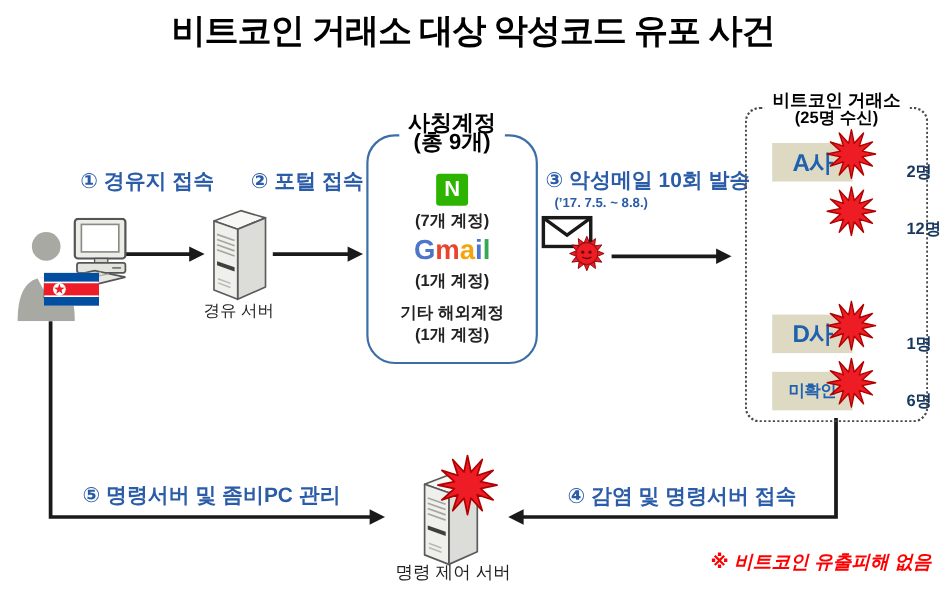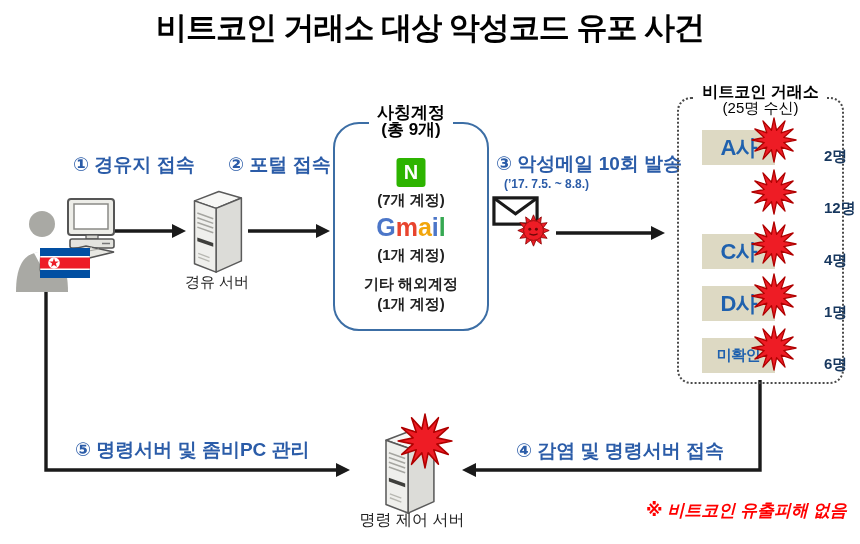--- a/index.html
+++ b/index.html
@@ -18,36 +18,36 @@
   .step-label{font-size:19px;font-weight:700;color:var(--accent-blue);}
   .step3-sub{font-size:12px;font-weight:700;color:var(--accent-blue);margin-left:8px;margin-top:0;}
 
   .node-label{font-size:15px;color:#222;text-align:center;}
 
   
   .accounts-box{left:333px;top:122px;width:152px;height:205px;
     border:2.5px solid var(--box-border-blue);border-radius:26px;}
   .box-title{position:absolute;left:50%;transform:translateX(-50%);
     background:#fff;text-align:center;padding:0 8px;white-space:nowrap;}
-  .accounts-box .box-title{top:-20px;font-size:17px;font-weight:800;color:#000;line-height:17px;}
+  .accounts-box .box-title{top:-20px;font-size:20px;font-weight:800;color:#000;line-height:17px;}
   .naver-logo{position:absolute;left:50%;transform:translateX(-50%);top:34px;width:29px;height:29px;
     background:var(--naver-green);border-radius:3px;display:flex;align-items:center;justify-content:center;
     color:#fff;font-size:20px;font-weight:800;}
   .acct-line{position:absolute;left:0;width:100%;text-align:center;font-size:15px;font-weight:600;color:#222;}
   .gmail-word{position:absolute;left:0;top:90px;width:100%;text-align:center;
     font-size:25px;font-weight:700;letter-spacing:0px;line-height:26px;}
   .gm-b{color:var(--gmail-blue);} .gm-r{color:var(--gmail-red);}
   .gm-y{color:var(--gmail-yellow);} .gm-g{color:var(--gmail-green);}
 
   
   .exchanges-box{left:677px;top:97px;width:163px;height:283px;
     border:2px dotted #4a4a4a;border-radius:14px;}
   .exchanges-box .box-title{top:-16px;color:#000;}
   .exchanges-box .bt1{font-size:16px;font-weight:800;line-height:17px;}
-  .exchanges-box .bt2{font-size:15px;font-weight:400;line-height:16px;}
+  .exchanges-box .bt2{font-size:15px;font-weight:700;line-height:16px;}
   .xrow{position:absolute;left:20px;width:143px;height:46px;}
   .xname{position:absolute;left:3px;top:0;width:73px;height:35px;background:var(--tan);
     display:flex;align-items:center;justify-content:center;
     color:var(--name-blue);font-size:22px;font-weight:800;letter-spacing:-1px;}
   .xname.small{font-size:15px;letter-spacing:-0.5px;}
   .xcount{position:absolute;left:87px;top:17px;font-size:15px;font-weight:800;color:var(--count-navy);white-space:nowrap;margin-left:38px;}
   .burst{position:absolute;pointer-events:none;}
 
   .note-text{font-size:17px;font-weight:700;font-style:italic;color:var(--note-red);}
 </style>
@@ -173,27 +173,20 @@
             <use href="#burst-shape"></use>
           </svg>
         <div class="xcount">2명</div>
       </div>
       <div class="xrow" style="top:83px">
         <svg class="burst" style="left:52px;top:-13px" width="46" height="46" viewBox="0 0 50 50">
             <use href="#burst-shape"></use>
           </svg>
         <div class="xcount">12명</div>
       </div>
-      <div class="xrow" style="top:135px">
-        <div class="xname">C사</div>
-        <svg class="burst" style="left:52px;top:-13px" width="46" height="46" viewBox="0 0 50 50">
-            <use href="#burst-shape"></use>
-          </svg>
-        <div class="xcount">4명</div>
-      </div>
       <div class="xrow" style="top:187px">
         <div class="xname">D사</div>
         <svg class="burst" style="left:52px;top:-13px" width="46" height="46" viewBox="0 0 50 50">
             <use href="#burst-shape"></use>
           </svg>
         <div class="xcount">1명</div>
       </div>
       <div class="xrow" style="top:239px">
         <div class="xname small">미확인</div>
         <svg class="burst" style="left:52px;top:-13px" width="46" height="46" viewBox="0 0 50 50">

